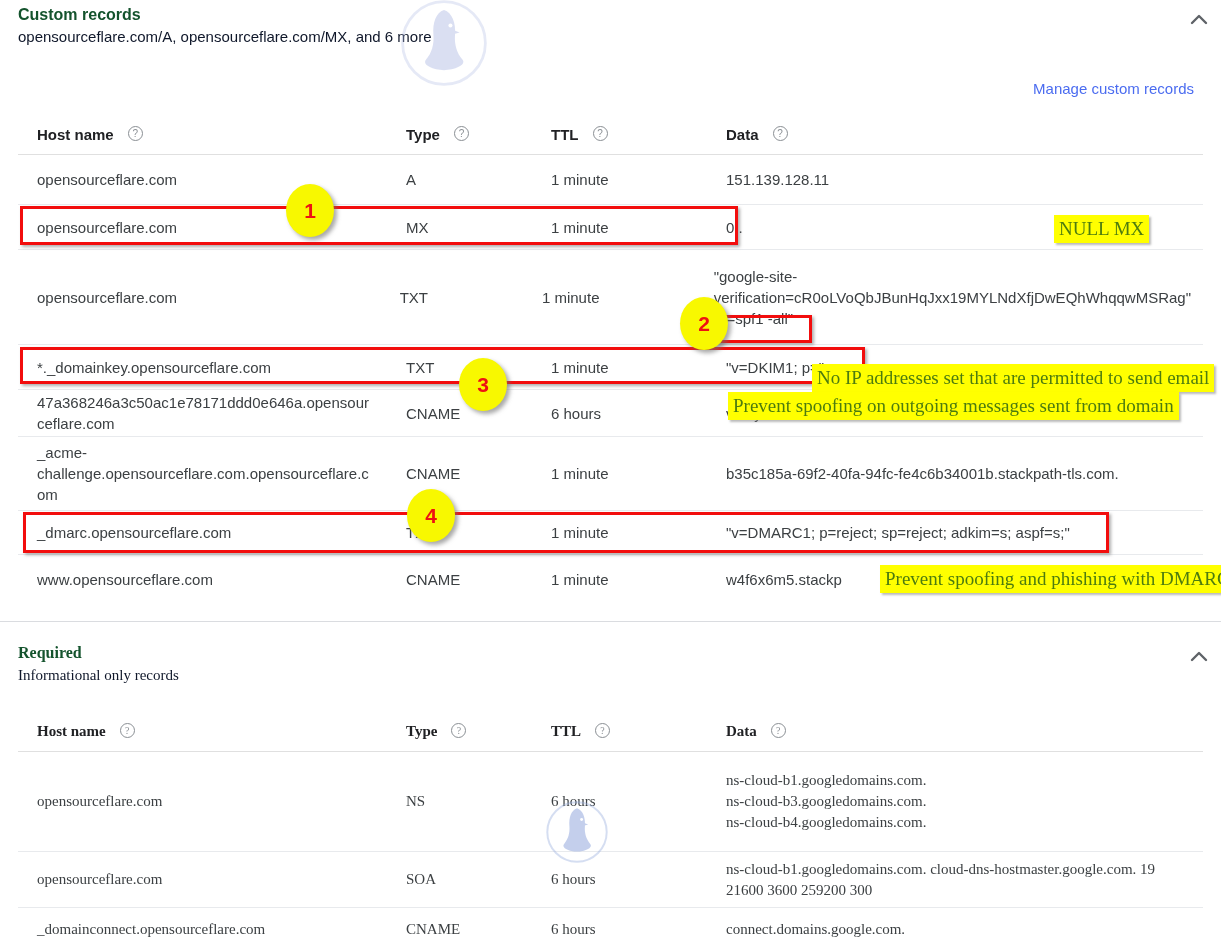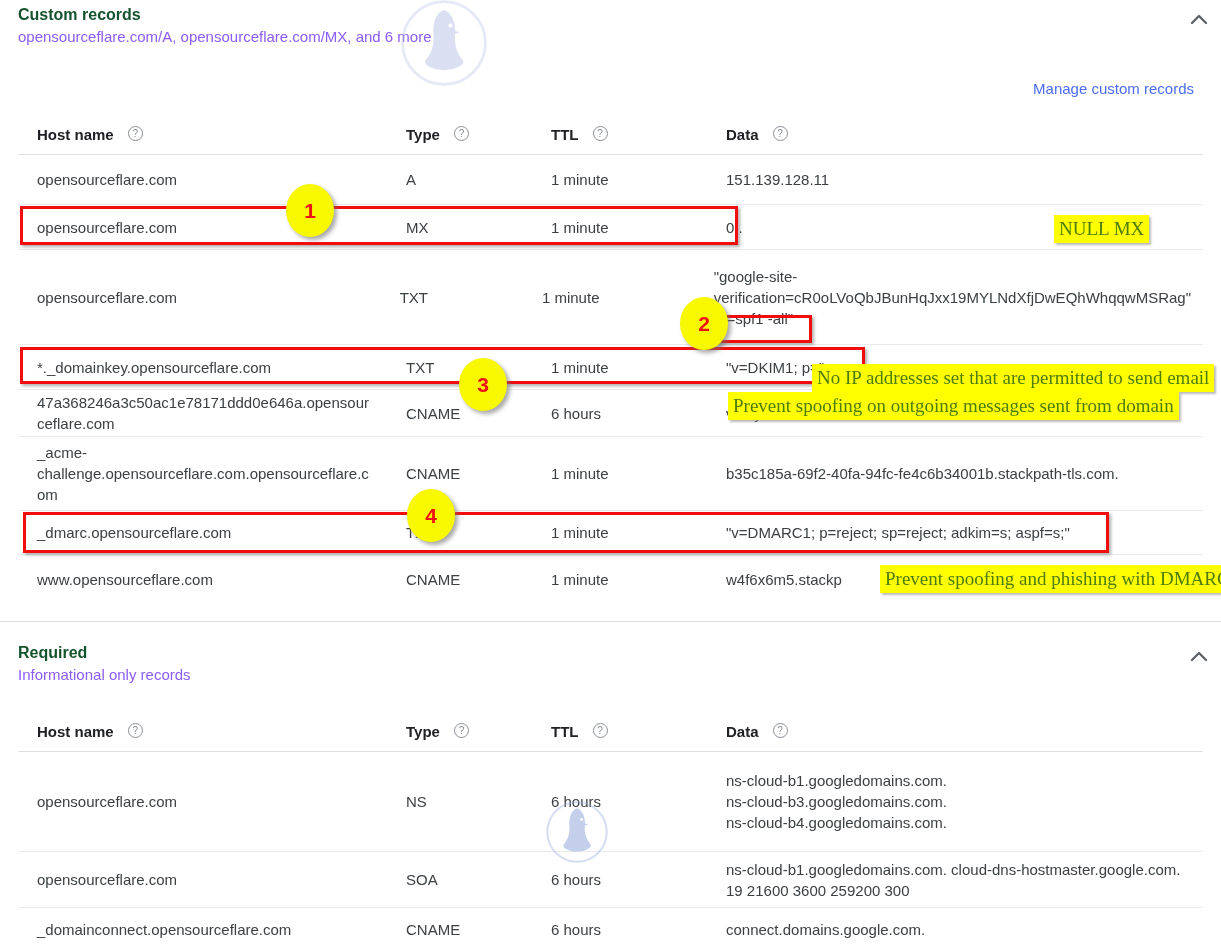--- a/index.html
+++ b/index.html
@@ -4,21 +4,21 @@
 <style>
   * { margin:0; padding:0; box-sizing:border-box; }
   body { background:#fff; }
   .page {
     position:relative; width:1221px; height:950px; background:#ffffff;
     font-family:"Liberation Sans", sans-serif; color:#3c4043; overflow:hidden;
   }
   
   .sec1 { padding-top:4px; }
   .sec-title { margin-left:18px; font-size:16px; font-weight:bold; color:#14532d; line-height:22px; }
-  .sec-sub   { margin-left:18px; font-size:15px; color:#8b5cf6; line-height:22px; }
+  .sec-sub   { margin-left:18px; font-size:15px; color:#0f172a; line-height:22px; }
   .link-row  { margin:32px 27px 0 18px; height:20px; text-align:right; }
   .manage-link { color:#4b6cf0; font-size:15px; text-decoration:none; cursor:pointer; }
   .chevron { position:absolute; right:13px; width:18px; height:12px; cursor:pointer; }
   .chevron svg { display:block; }
   .chv1 { top:13px; }
   .chv2 { top:650px; }
   
   .table { margin:0 18px; width:1185px; }
   .thead {
     display:flex; align-items:center; height:40px; padding-left:19px;
@@ -37,21 +37,21 @@
     display:flex; align-items:center; padding-left:19px;
     border-bottom:1px solid #e8eaed; font-size:15px; line-height:21px; color:#3c4043;
   }
   .trow.noline { border-bottom:none; }
   .cell-host { width:369px; padding-right:30px; overflow-wrap:break-word; }
   .cell-type { width:145px; }
   .cell-ttl  { width:175px; }
   .cell-data { flex:1; padding-right:12px; }
   .cell-data div { overflow-wrap:break-word; }
   .sec-divider { margin-top:18px; border-top:1px solid #dadce0; }
-  .sec2 { padding-top:20px; }
+  .sec2 { padding-top:20px;font-family:Liberation Serif, serif; }
   
   .wm { position:absolute; pointer-events:none; }
   .wm1 { left:398px; top:-3px; width:92px; height:92px; color:#b7c0e6; opacity:.5; }
   .wm2 { left:544px; top:799px; width:66px; height:66px; color:#9db0e0; opacity:.6; }
   
   .redbox { position:absolute; border:3px solid #f20d0d; box-shadow:2px 2px 3px rgba(110,110,110,.55); }
   .rb1 { left:20px;  top:206px; width:718px;  height:39px; }
   .rb2 { left:691px; top:315px; width:121px;  height:28px; }
   .rb3 { left:20px;  top:347px; width:845px;  height:37px; }
   .rb4 { left:23px;  top:512px; width:1086px; height:41px; }

